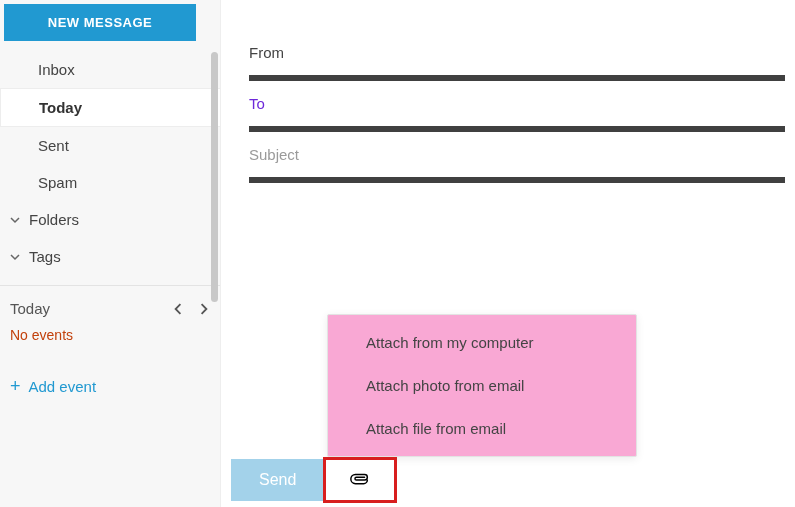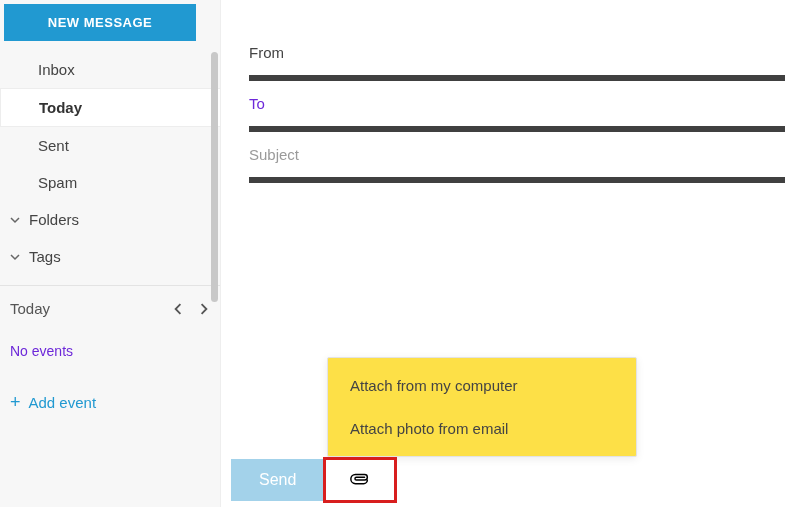--- a/index.html
+++ b/index.html
@@ -12,35 +12,35 @@
 .sidebar-item.active { background: #fff; font-weight: 700; color: #333; border: 1px solid #ededed; border-right: none; margin-right: -1px; }
 .section { font-size: 15px; color: #444; padding: 10px 0 10px 7px; display: flex; align-items: center; cursor: pointer; }
 .chev { width:16px; display:inline-flex; justify-content:center; color:#666; margin-right:6px; }
 .chev svg{width:10px;height:10px;}
 .scroll-thumb { position: absolute; right: 2px; top: 52px; width: 7px; height: 250px; background: #c8c8c8; border-radius: 4px; }
 .agenda { border-top: 1px solid #e3e3e3; padding: 14px 10px; margin-top: 10px; }
 .agenda-head { display:flex; justify-content:space-between; align-items:center; font-size:15px; color:#555; }
 .navbtns { display:flex; gap:14px; color:#666; }
 .navbtns span{cursor:pointer;display:inline-flex;}
 .navbtns svg{width:12px;height:12px;}
-.noevents { font-size:14px; color:#6d28d9; margin-top:26px; }
+.noevents { font-size:14px; color:#c2410c; margin-top:10px; }
 .addevent { color:#2199d1; font-size:15px; margin-top:34px; cursor:pointer; display:flex; align-items:center; gap:8px; }
 .addevent-plus{font-size:18px;font-weight:300;line-height:1;}
 .compose { flex:1; position:relative; border-left:1px solid #eee; padding: 30px 10px 0 28px; display:flex; flex-direction:column; }
 .field-row { display:flex; align-items:center; font-size:15px; border-bottom:6px solid #404040; padding:14px 0; }
 .field-row.to{ color:#6d28d9; }
 .field-row.from{ color:#444; }
 .field-row.subject input{ border:none; outline:none; font-size:15px; color:#888; width:100%; background:transparent; }
 .field-row.subject input::placeholder{color:#9a9a9a;}
 .bottom-bar { position:absolute; left:10px; right:0; bottom:4px; display:flex; align-items:center; }
 .send-btn { background:#a3d2ea; color:#fff; font-size:16px; padding:12px 28px; cursor:pointer; }
 .attach-btn { width:74px; height:46px; display:flex; align-items:center; justify-content:center; border:3px solid #d81e1e; cursor:pointer; margin-left:-1px; background:#fff;}
 .clip{display:inline-flex;}
 .clip svg{width:22px;height:16px;}
-.attach-menu { position:absolute; bottom:50px; left:106px; width:310px; background:#fde047; border:1px solid #e3e3e3; box-shadow:0 2px 8px rgba(0,0,0,0.08); padding:6px 0; border-radius:2px;}
+.attach-menu { position:absolute; bottom:50px; left:106px; width:310px; background:#f9a8d4; border:1px solid #e3e3e3; box-shadow:0 2px 8px rgba(0,0,0,0.08); padding:6px 16px; border-radius:2px;}
 .attach-menu-item { font-size:15px; color:#444; padding:13px 22px; cursor:pointer; }
 </style>
 </head>
 <body>
 
 <div class="app">
   <div class="sidebar">
     <div class="new-msg">NEW MESSAGE</div>
     <div class="folder-list">
       <div class="sidebar-item">Inbox</div>
@@ -96,20 +96,21 @@
     <div class="field-row to">
       <span>To</span>
     </div>
     <div class="field-row subject">
       <input type="text" placeholder="Subject" style="">
     </div>
 
     <div class="attach-menu">
       <div class="attach-menu-item">Attach from my computer</div>
       <div class="attach-menu-item">Attach photo from email</div>
+      <div class="attach-menu-item">Attach file from email</div>
     </div>
 
     <div class="bottom-bar">
       <div class="send-btn">Send</div>
       <div class="attach-btn">
         <span class="clip">
           <svg viewBox="0 0 24 16">
               <path d="M20 8 a4 4 0 0 1 -4 4 H7 a5 5 0 0 1 0 -10 h10 a3 3 0 0 1 0 6 H8 a1.5 1.5 0 0 1 0 -3 h9" fill="none" stroke="#000" stroke-width="1.6" stroke-linecap="round"></path>
             </svg>
         </span>

